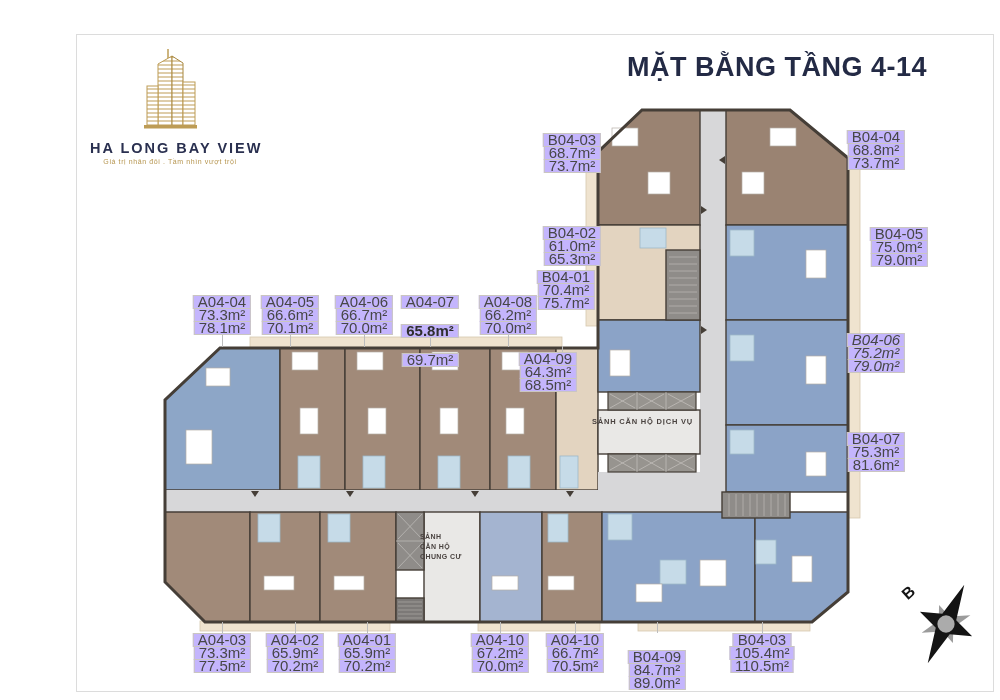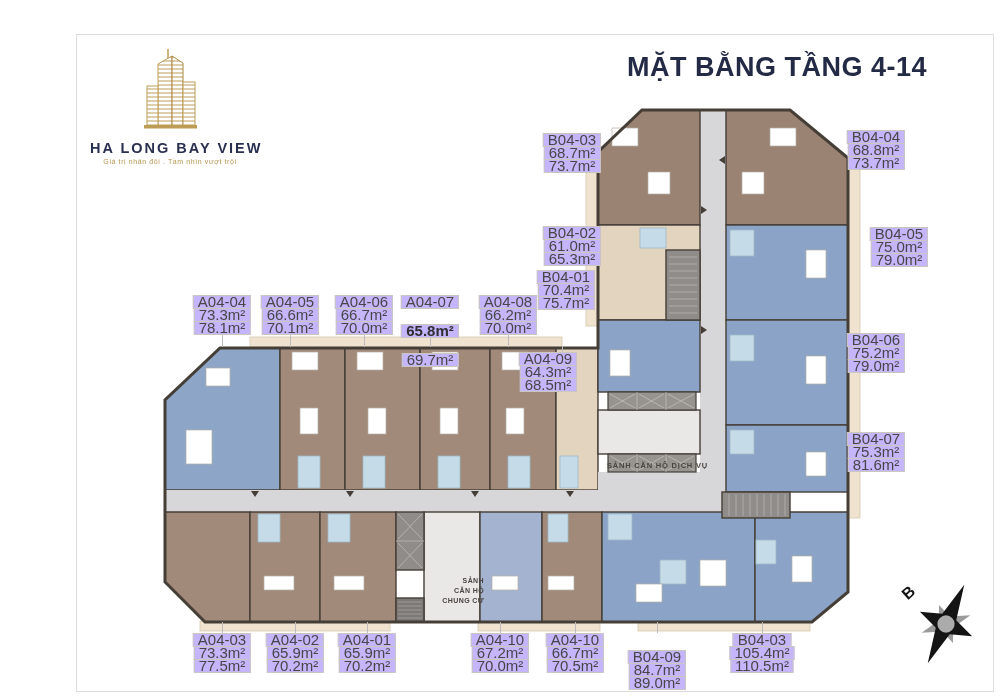--- a/index.html
+++ b/index.html
@@ -20,22 +20,22 @@
   .logo-tagline{
     margin-top:2px;font-size:7px;letter-spacing:.6px;color:#b6954f;white-space:nowrap;
   }
   .main-title{
     position:absolute;left:627px;top:52px;font-size:27px;font-weight:bold;
     letter-spacing:.5px;color:#232a45;white-space:nowrap;
   }
   
   .plan-svg{position:absolute;left:0;top:0;width:1000px;height:700px;}
   .plan-text{
-    position:absolute;font-weight:bold;color:#4a4340;text-align:right;
-    letter-spacing:.8px;white-space:nowrap;margin-top:44px;
+    position:absolute;font-weight:bold;color:#4a4340;text-align:left;
+    letter-spacing:.8px;white-space:nowrap;
   }
   .svc-lobby-label{left:592px;top:417px;width:116px;font-size:7.5px;}
   .res-lobby-label{left:420px;top:532px;width:64px;font-size:7px;line-height:10px;letter-spacing:.4px;white-space:normal;}
   
   .unit-label{
     position:absolute;display:flex;flex-direction:column;align-items:center;
     transform:translateX(-50%);z-index:5;
   }
   .ul-line{
     background:#c4b5fd;border:1px solid #cac6c0;padding:0 4px;margin-top:-1px;
@@ -278,21 +278,21 @@
 <div class="unit-label" style="left: 876px; top: 130px;">
     <div class="ul-line code">B04-04</div>
     <div class="ul-line">68.8m²</div>
     <div class="ul-line">73.7m²</div>
   </div>
 <div class="unit-label" style="left: 876px; top: 227px; margin-left: 23px;">
     <div class="ul-line code">B04-05</div>
     <div class="ul-line">75.0m²</div>
     <div class="ul-line">79.0m²</div>
   </div>
-<div class="unit-label" style="left: 876px; top: 333px;">
+<div class="unit-label" style="left: 876px; top: 333px; font-style: italic;">
     <div class="ul-line code">B04-06</div>
     <div class="ul-line">75.2m²</div>
     <div class="ul-line">79.0m²</div>
   </div>
 <div class="unit-label" style="left: 876px; top: 432px;">
     <div class="ul-line code">B04-07</div>
     <div class="ul-line">75.3m²</div>
     <div class="ul-line">81.6m²</div>
   </div>
 <div class="unit-label" style="left: 222px; top: 633px;">

